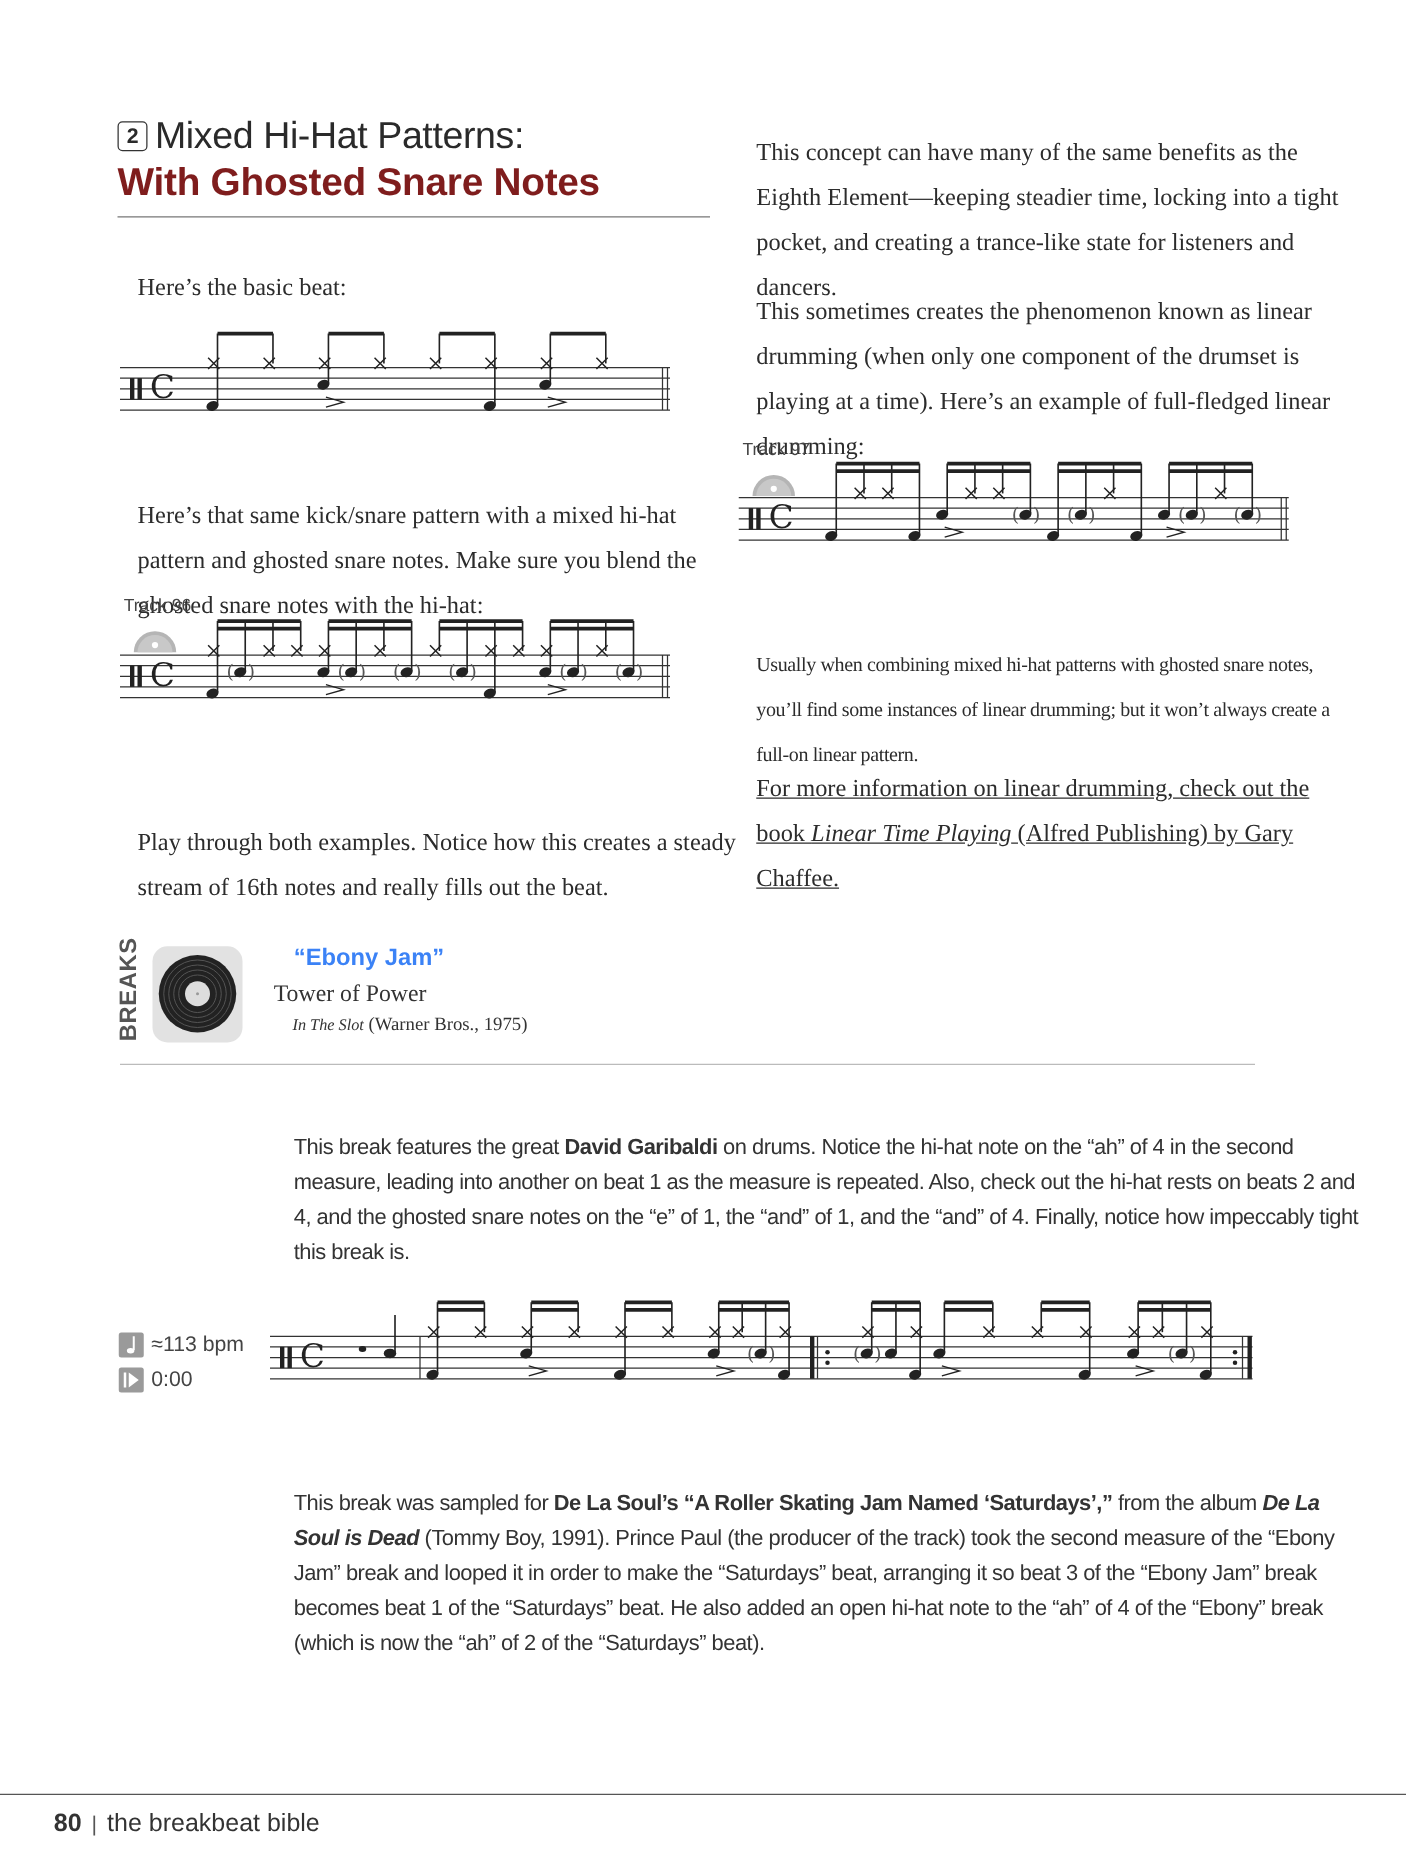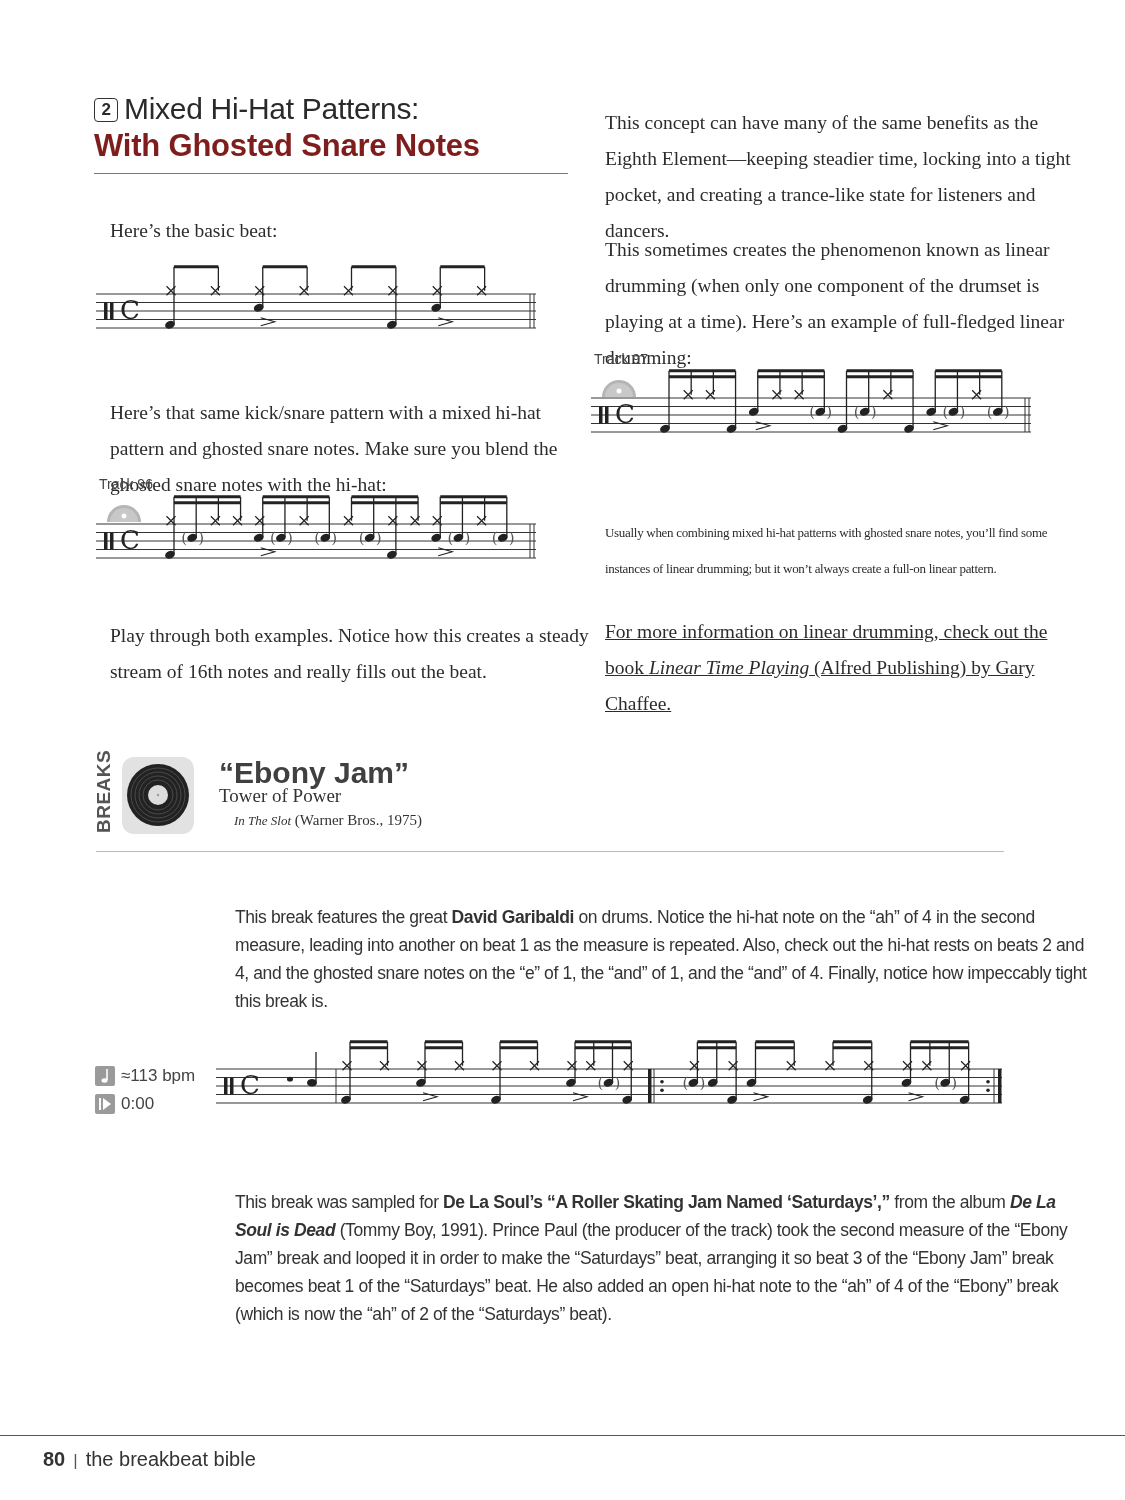--- a/index.html
+++ b/index.html
@@ -21,21 +21,21 @@
   .staff-svg { position: absolute; overflow: visible; }
 
   .track-label { font-size: 14px; color: #444; }
   .cd-icon { width: 36px; height: 22px; }
 
   
   #breaks-label { left: 93px; top: 757px; width: 28px; height: 80px; }
   #breaks-label span { display: block; transform: rotate(-90deg); transform-origin: left top; position: absolute; left: 0; top: 76px;
     font-size: 19px; font-weight: bold; color: #555; letter-spacing: 0.5px; white-space: nowrap; }
   #vinyl-tile { left: 122px; top: 757px; width: 72px; height: 77px; background: #e2e2e2; border-radius: 12px; }
-  .song-title { font-size: 30px; font-weight: bold; color: #404040; }
+  .song-title { font-size: 19px; font-weight: bold; color: #3b82f6; margin-left: 16px; }
   .artist { font-size: 19px; color: #333; }
   .album { font-size: 15px; color: #333; }
   .album i { font-size: 13px; margin-left: 15px; }
   .breaks-rule { left: 96px; top: 851px; width: 908px; height: 1px; background: #bbb; }
 
   .sans-p { font-size: 17.5px; line-height: 28px; color: #333; margin: 16px; letter-spacing: -0.4px; }
 
   .meta-row { font-size: 17px; color: #444; display: flex; align-items: center; height: 24px; }
   .meta-icon { width: 20px; height: 20px; background: #9a9a9a; border-radius: 2px; margin-right: 6px; position: relative; }
 
@@ -168,21 +168,21 @@
     <line x1="166.75" y1="2.799999999999997" x2="233.3125" y2="2.799999999999997" stroke="#222" stroke-width="3"></line>
     <line x1="166.75" y1="8.799999999999997" x2="233.3125" y2="8.799999999999997" stroke="#222" stroke-width="3"></line>
     <line x1="255.5" y1="2.799999999999997" x2="322.0625" y2="2.799999999999997" stroke="#222" stroke-width="3"></line>
     <line x1="255.5" y1="8.799999999999997" x2="322.0625" y2="8.799999999999997" stroke="#222" stroke-width="3"></line>
     <line x1="344.25" y1="2.799999999999997" x2="410.8125" y2="2.799999999999997" stroke="#222" stroke-width="3"></line>
     <line x1="344.25" y1="8.799999999999997" x2="410.8125" y2="8.799999999999997" stroke="#222" stroke-width="3"></line>
     <line x1="434" y1="30" x2="434" y2="64" stroke="#333" stroke-width="1"></line>
     <line x1="438" y1="30" x2="438" y2="64" stroke="#333" stroke-width="1"></line>
   </svg>
 
-<p class="abs body-p serif" style="left:94px; top:602px; width:480px;">Play through both examples.  Notice how this creates a steady stream of 16th notes and really fills out the beat.</p>
+<p class="abs body-p serif" style="left:94px; top:641px; width:480px;">Play through both examples.  Notice how this creates a steady stream of 16th notes and really fills out the beat.</p>
 
 <p class="abs body-p serif" style="left:589px; top:89px; width:478px;">This concept can have many of the same benefits as the Eighth Element—keeping steadier time, locking into a tight pocket, and creating a trance-like state for listeners and dancers.</p>
 <p class="abs body-p serif" style="left:589px; top:216px; width:478px;">This sometimes creates the phenomenon known as linear drumming (when only one component of the drumset is playing at a time).  Here’s an example of full-fledged linear drumming:</p>
 
 <div class="abs track-label sans" style="left:594px; top:351px;">Track 97</div>
 <svg class="abs cd-icon" style="left:601px; top:375px;" viewBox="0 0 36 22">
   <path d="M1 22 A17 17 0 0 1 35 22 Z" fill="#b5b5b5"></path>
   <path d="M4 22 A14 14 0 0 1 32 22 Z" fill="#c8c8c8"></path>
   <circle cx="18" cy="16" r="2.5" fill="#fff"></circle>
 </svg>
@@ -242,21 +242,21 @@
     <line x1="166.75" y1="2.799999999999997" x2="233.3125" y2="2.799999999999997" stroke="#222" stroke-width="3"></line>
     <line x1="166.75" y1="8.799999999999997" x2="233.3125" y2="8.799999999999997" stroke="#222" stroke-width="3"></line>
     <line x1="255.5" y1="2.799999999999997" x2="322.0625" y2="2.799999999999997" stroke="#222" stroke-width="3"></line>
     <line x1="255.5" y1="8.799999999999997" x2="322.0625" y2="8.799999999999997" stroke="#222" stroke-width="3"></line>
     <line x1="344.25" y1="2.799999999999997" x2="410.8125" y2="2.799999999999997" stroke="#222" stroke-width="3"></line>
     <line x1="344.25" y1="8.799999999999997" x2="410.8125" y2="8.799999999999997" stroke="#222" stroke-width="3"></line>
     <line x1="434" y1="30" x2="434" y2="64" stroke="#333" stroke-width="1"></line>
     <line x1="438" y1="30" x2="438" y2="64" stroke="#333" stroke-width="1"></line>
   </svg>
 
-<p class="abs body-p serif" style="left:589px; top:499px; width:480px; font-size:13px; letter-spacing:-0.3px;">Usually when combining mixed hi-hat patterns with ghosted snare notes, you’ll find some instances of linear drumming; but it won’t always create a full-on linear pattern.</p>
+<p class="abs body-p serif" style="left:589px; top:499px; width:480px; font-size:16px; letter-spacing:-0.3px;">Usually when combining mixed hi-hat patterns with ghosted snare notes, you’ll find some instances of linear drumming; but it won’t always create a full-on linear pattern.</p>
 <p class="abs body-p serif" style="left:589px; top:598px; width:478px;text-decoration:underline;"><span>For more information on linear drumming, check out the book </span><i>Linear Time Playing</i><span> (Alfred Publishing) by Gary Chaffee.</span></p>
 
 <div id="breaks-label" class="abs sans">
     <span>BREAKS</span>
   </div>
 <div id="vinyl-tile" class="abs">
   <svg width="72" height="77" viewBox="0 0 72 77">
     <circle cx="36" cy="38" r="31" fill="#222"></circle>
     <circle cx="36" cy="38" r="27" fill="none" stroke="#555" stroke-width="0.8"></circle>
     <circle cx="36" cy="38" r="23" fill="none" stroke="#555" stroke-width="0.8"></circle>

